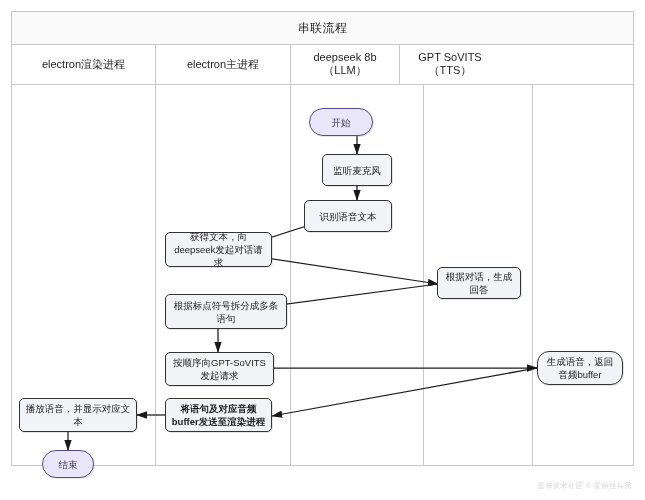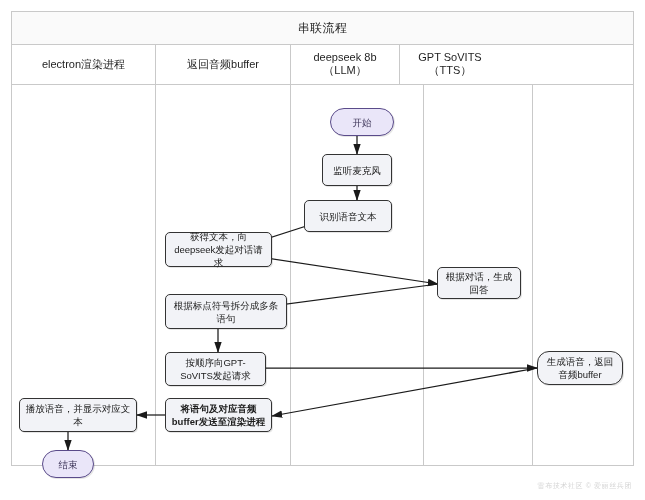--- a/index.html
+++ b/index.html
@@ -138,21 +138,21 @@
 <div id="canvas">
 
   <div class="lane-table">
 
     <div class="title-row">
       <span class="title-text">串联流程</span>
     </div>
 
     <div class="header-row">
       <div class="header-cell col-0">electron渲染进程</div>
-      <div class="header-cell col-1">返回音频buffer</div>
+      <div class="header-cell col-1">electron主进程</div>
       <div class="header-cell col-3">deepseek 8b（LLM）</div>
       <div class="header-cell col-4">GPT SoVITS（TTS）</div>
     </div>
 
     <div class="body-row">
       <div class="body-cell col-0"></div>
       <div class="body-cell col-1"></div>
       <div class="body-cell col-2"></div>
       <div class="body-cell col-3"></div>
       <div class="body-cell col-4"></div>
@@ -182,33 +182,33 @@
       <path d="M266,368 L537,368"></path>
 
       <path d="M537,368 L272,416"></path>
 
       <path d="M165,415 L137,415"></path>
 
       <path d="M68,431 L68,450"></path>
     </g>
   </svg>
 
-  <div class="node terminal" style="left:330px; top:108px; width:64px; height:28px;">开始</div>
+  <div class="node terminal" style="left:309px; top:108px; width:64px; height:28px;">开始</div>
 
   <div class="node" style="left:322px; top:154px; width:70px; height:32px;">监听麦克风</div>
 
   <div class="node" style="left:304px; top:200px; width:88px; height:32px;">识别语音文本</div>
 
   <div class="node" style="left:165px; top:232px; width:107px; height:35px;">获得文本，向deepseek发起对话请求</div>
 
   <div class="node" style="left:437px; top:267px; width:84px; height:32px;">根据对话，生成回答</div>
 
   <div class="node" style="left:165px; top:294px; width:122px; height:35px;">根据标点符号拆分成多条语句</div>
 
-  <div class="node" style="left:165px; top:352px; width:101px; height:34px;">按顺序向GPT-SoVITS发起请求</div>
+  <div class="node" style="left:165px; top:352px; width:109px; height:34px;">按顺序向GPT-SoVITS发起请求</div>
 
   <div class="node" style="left:537px; top:351px; width:86px; height:34px;border-radius:12px;">生成语音，返回音频buffer</div>
 
   <div class="node" style="left:165px; top:398px; width:107px; height:34px;font-weight:bold;">将语句及对应音频buffer发送至渲染进程</div>
 
   <div class="node" style="left:19px; top:398px; width:118px; height:34px;">播放语音，并显示对应文本</div>
 
   <div class="node terminal" style="left:42px; top:450px; width:52px; height:28px;">结束</div>
 
   <div class="watermark">雷布技术社区 © 爱丽丝兵团</div>

